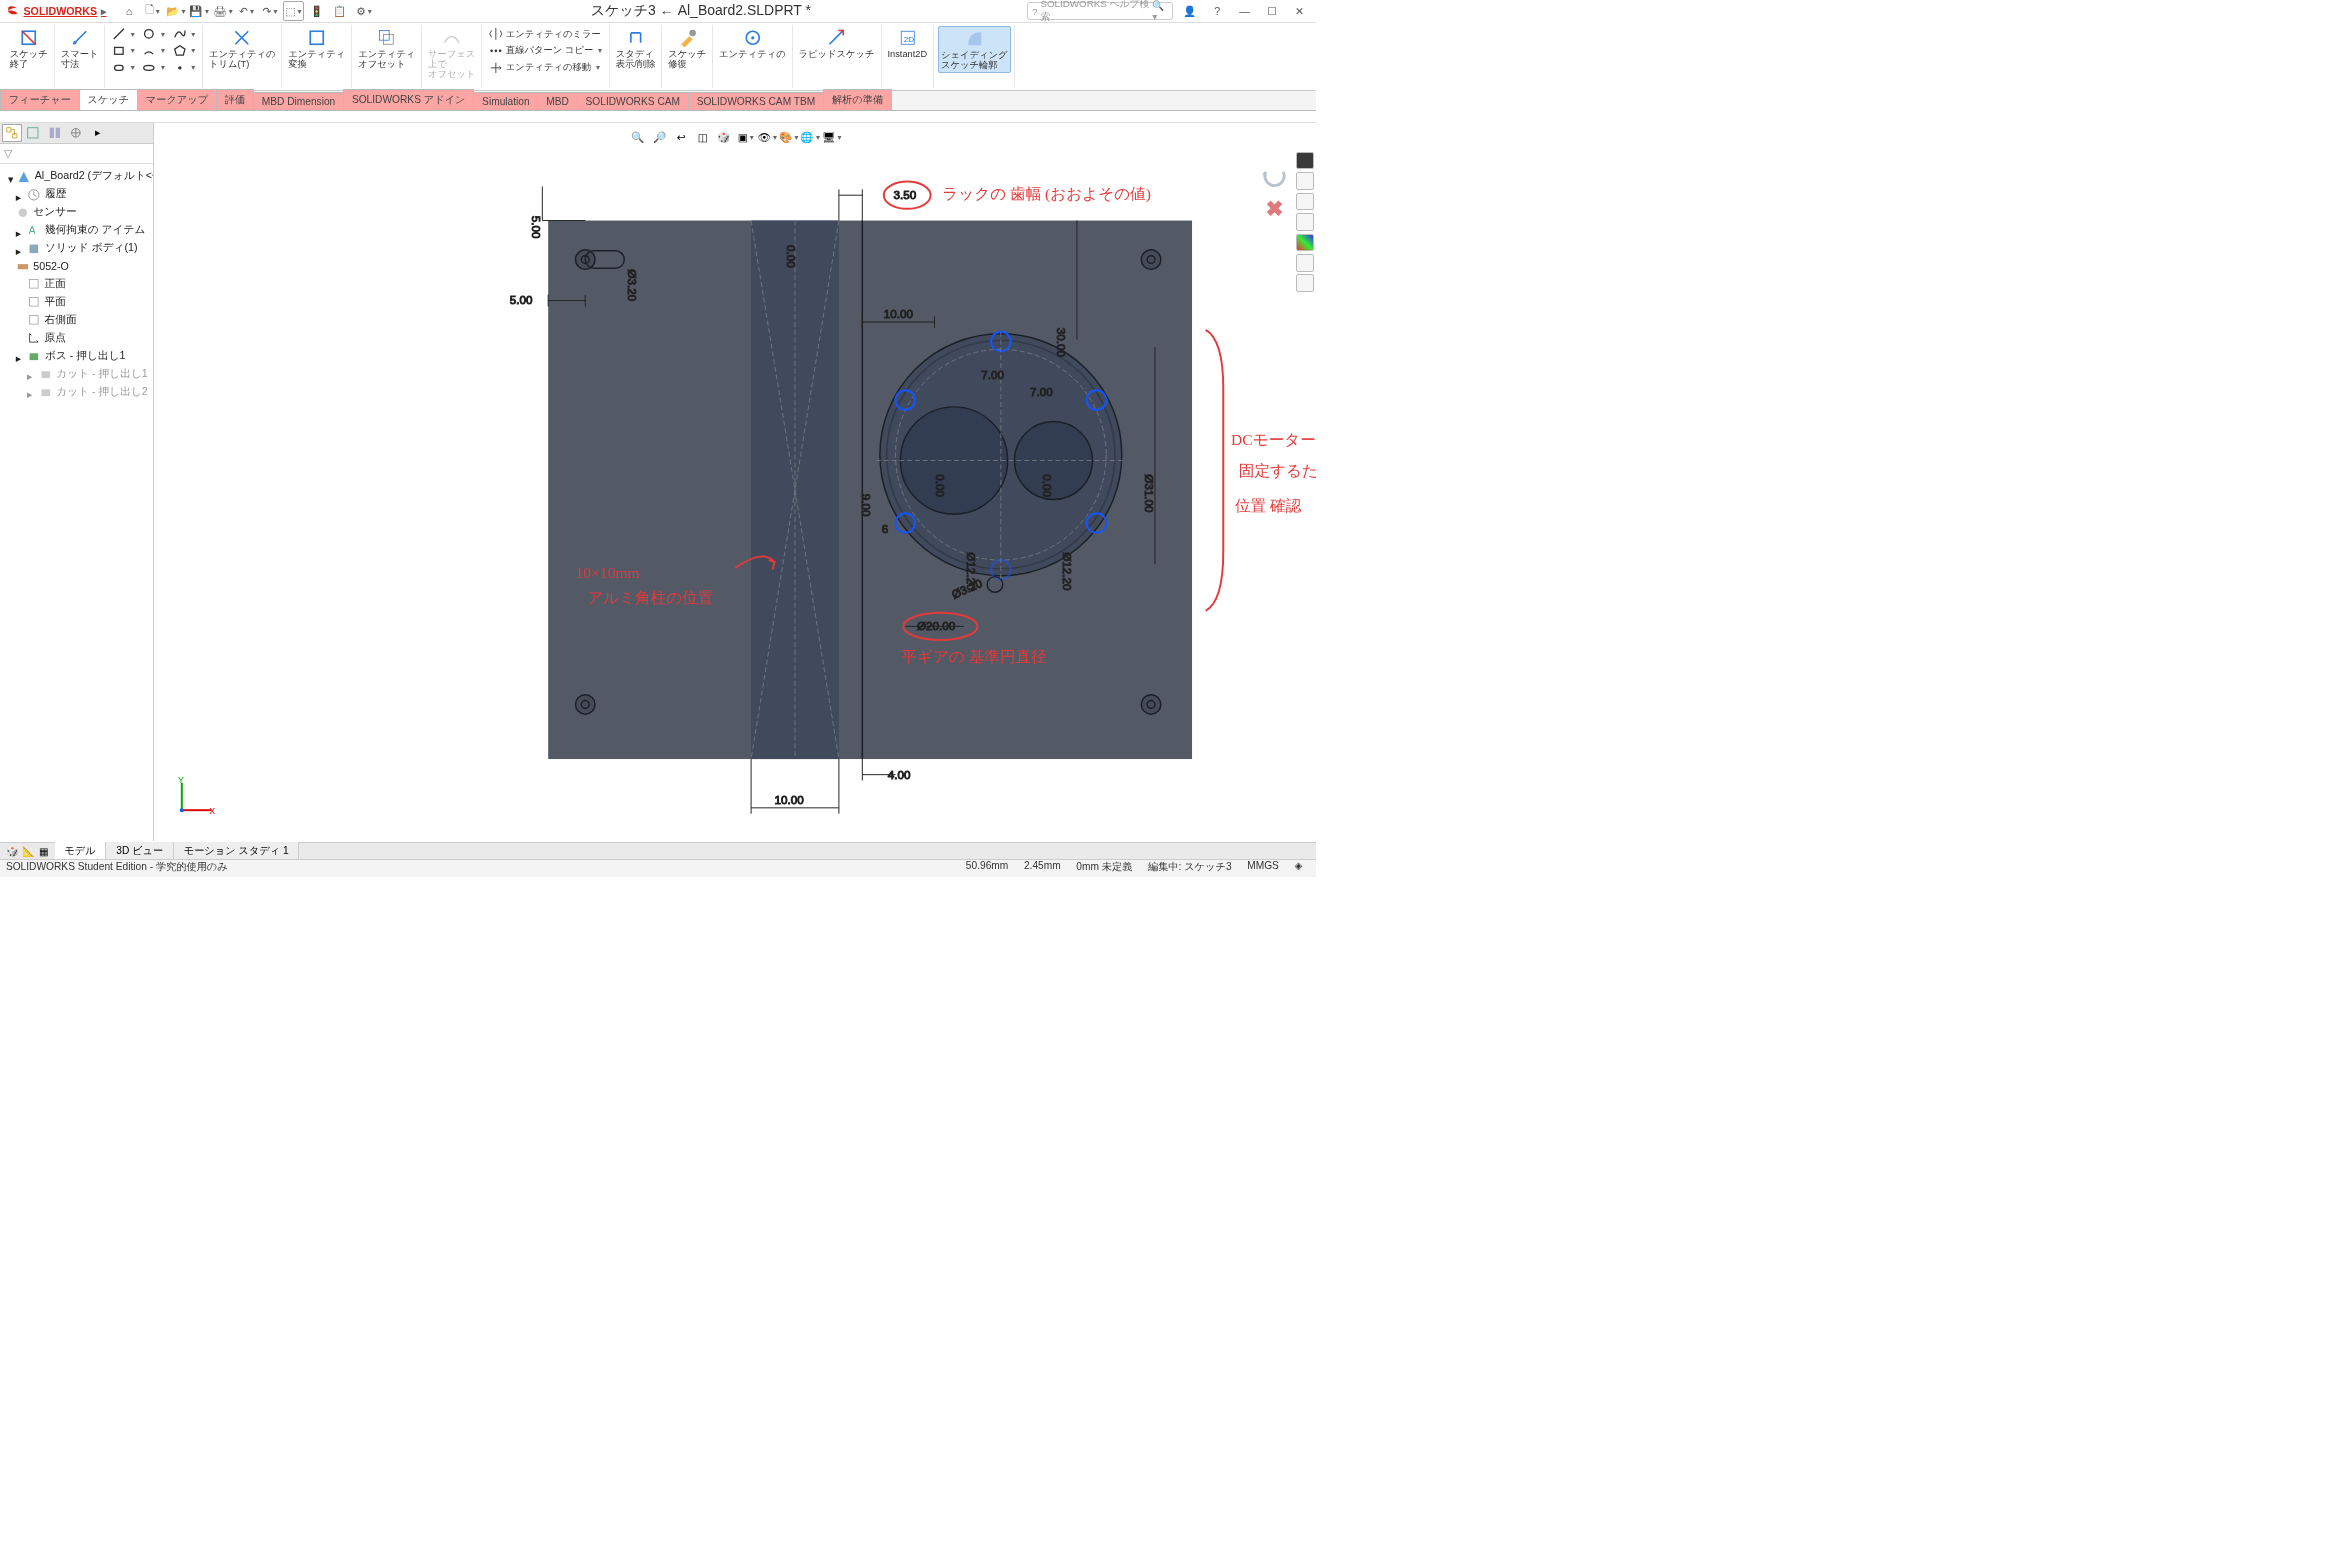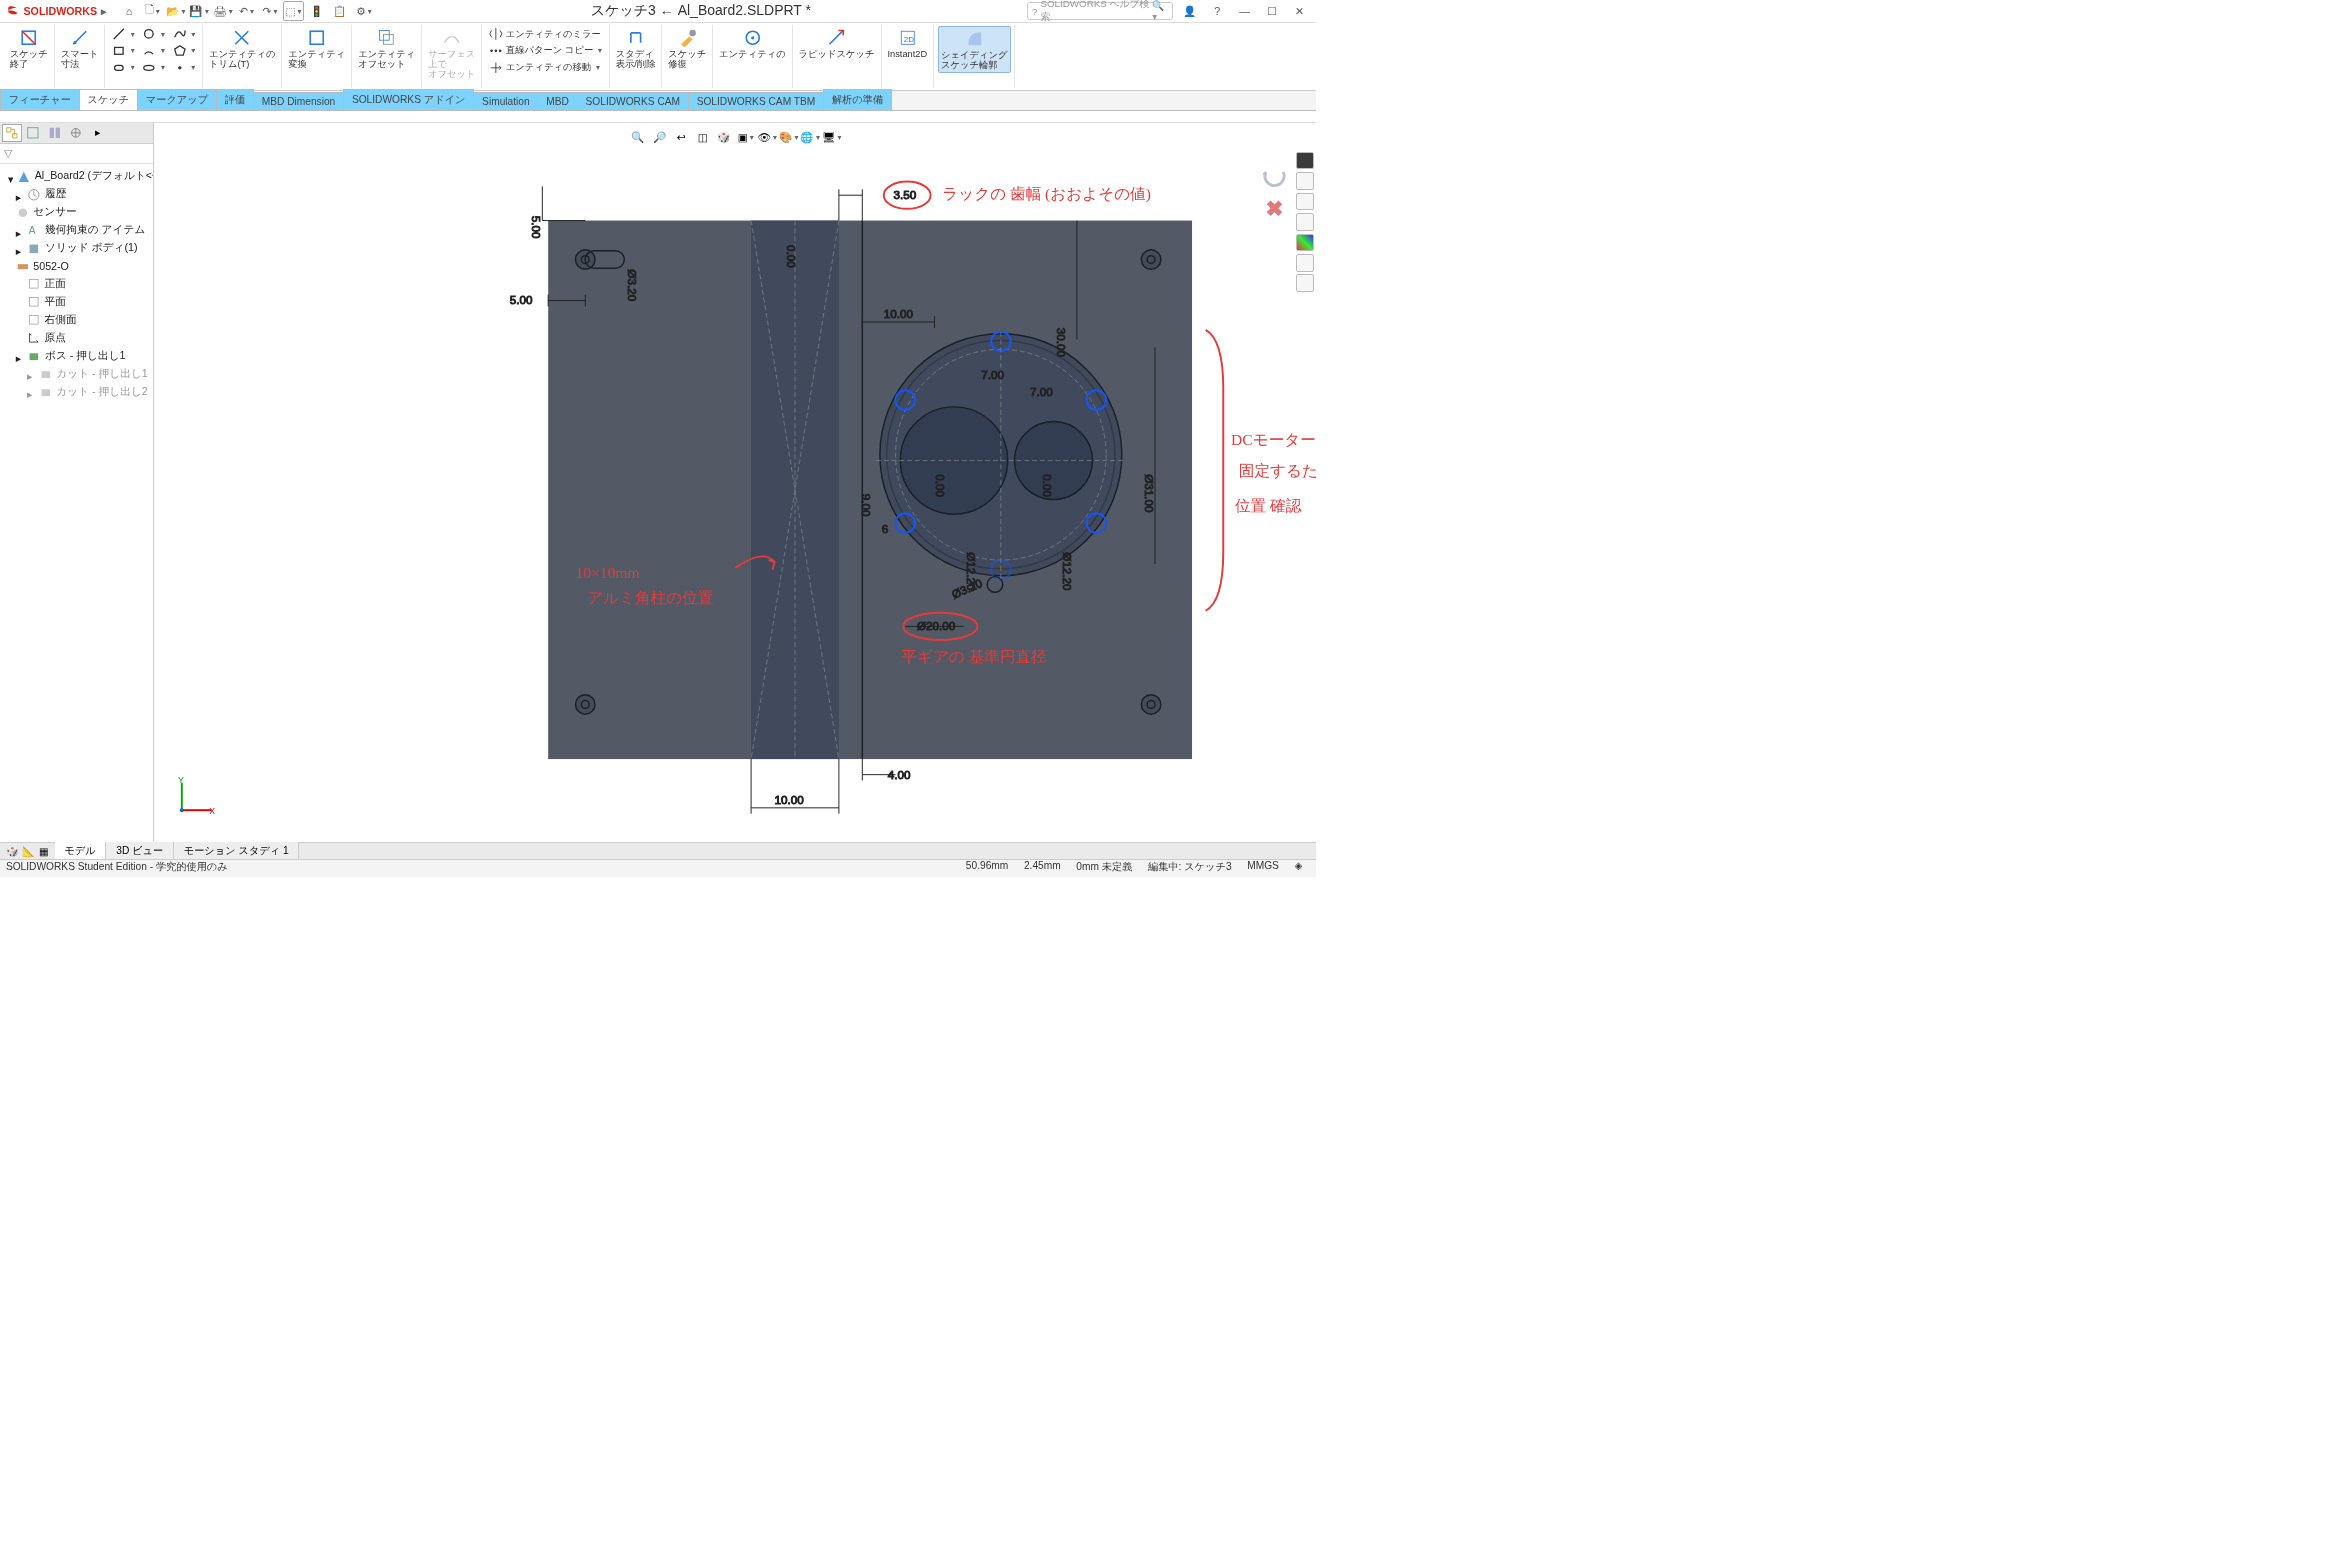--- a/index.html
+++ b/index.html
@@ -1,20 +1,20 @@
 <!DOCTYPE html>
 <html><head>
 <meta charset="utf-8">
 <style>
 * { margin: 0; padding: 0; box-sizing: border-box; font-family: "Meiryo UI", Arial, sans-serif; }
 body { width: 1316px; height: 877px; background: #fff; overflow: hidden; font-size: 10.7px; position: relative; }
 
 
 .titlebar { height: 23.4px; background: #fff; display: flex; align-items: center; border-bottom: 1px solid #ddd; }
-.sw-logo { display: flex; align-items: center; gap: 3.9px; padding: 0 5.9px; color: #d9241a; font-weight: bold; font-size: 10.7px; }
+.sw-logo { display: flex; align-items: center; gap: 3.9px; padding: 0 5.9px; color: #d9241a; font-weight: bold; font-size: 10.7px; text-decoration: underline; }
 .sw-logo svg { width: 13.7px; height: 13.7px; }
 .qat { display: flex; gap: 2px; margin-left: 5.9px; }
 .qat .btn { width: 21.5px; height: 19.5px; display: flex; align-items: center; justify-content: center; color: #555; cursor: pointer; border-radius: 2px; }
 .title-center { flex: 1; text-align: center; font-size: 14px; color: #333; }
 .title-right { display: flex; align-items: center; gap: 5.9px; padding-right: 5.9px; }
 .search-box { width: 146px; height: 17.6px; border: 1px solid #ccc; border-radius: 2.9px; display: flex; align-items: center; padding: 0 3.9px; color: #999; font-size: 9.8px; }
 .win-btn { width: 21.5px; height: 19.5px; display: flex; align-items: center; justify-content: center; color: #555; }
 
 
 .ribbon { height: 68px; background: #fff; border-bottom: 1px solid #ccc; display: flex; padding: 2px 3.9px; }
@@ -22,21 +22,21 @@
 .rbtn { display: flex; flex-direction: column; align-items: center; gap: 1px; padding: 2px 2px; font-size: 9.3px; color: #333; text-align: left; line-height: 1.1; cursor: pointer; }
 .rbtn.active { background: #cde3f8; border: 1px solid #8fb8e0; border-radius: 2px; }
 .rbtn .ic { width: 19.5px; height: 19.5px; display: flex; align-items: center; justify-content: center; }
 .rbtn-sm { font-size: 9.3px; color: #333; padding: 1px 2.9px; display: flex; align-items: center; gap: 2.9px; cursor: pointer; }
 .rbtn-sm .ic { width: 13.7px; height: 13.7px; }
 .rcol { display: flex; flex-direction: column; justify-content: flex-start; gap: 1px; }
 .rrow { display: flex; gap: 2px; }
 
 
 .tabbar { height: 19.5px; background: #f4f4f4; display: flex; align-items: flex-end; border-bottom: 1px solid #bbb; font-size: 10.2px; }
-.tab { padding: 2.9px 7.8px; border: 1px solid #bbb; border-bottom: none; background: #7dd3fc; margin-right: -1px; color: #444; cursor: pointer; }
+.tab { padding: 2.9px 7.8px; border: 1px solid #bbb; border-bottom: none; background: #fca5a5; margin-right: -1px; color: #444; cursor: pointer; }
 .tab.active { background: #fff; }
 
 
 .below-tabs { height: 11.7px; background: #fff; border-bottom: 1px solid #ddd; }
 
 
 .main { display: flex; height: 718px; position: relative; }
 
 
 .leftpanel { width: 154px; background: #fff; border-right: 1px solid #ccc; display: flex; flex-direction: column; font-size: 10.7px; }

